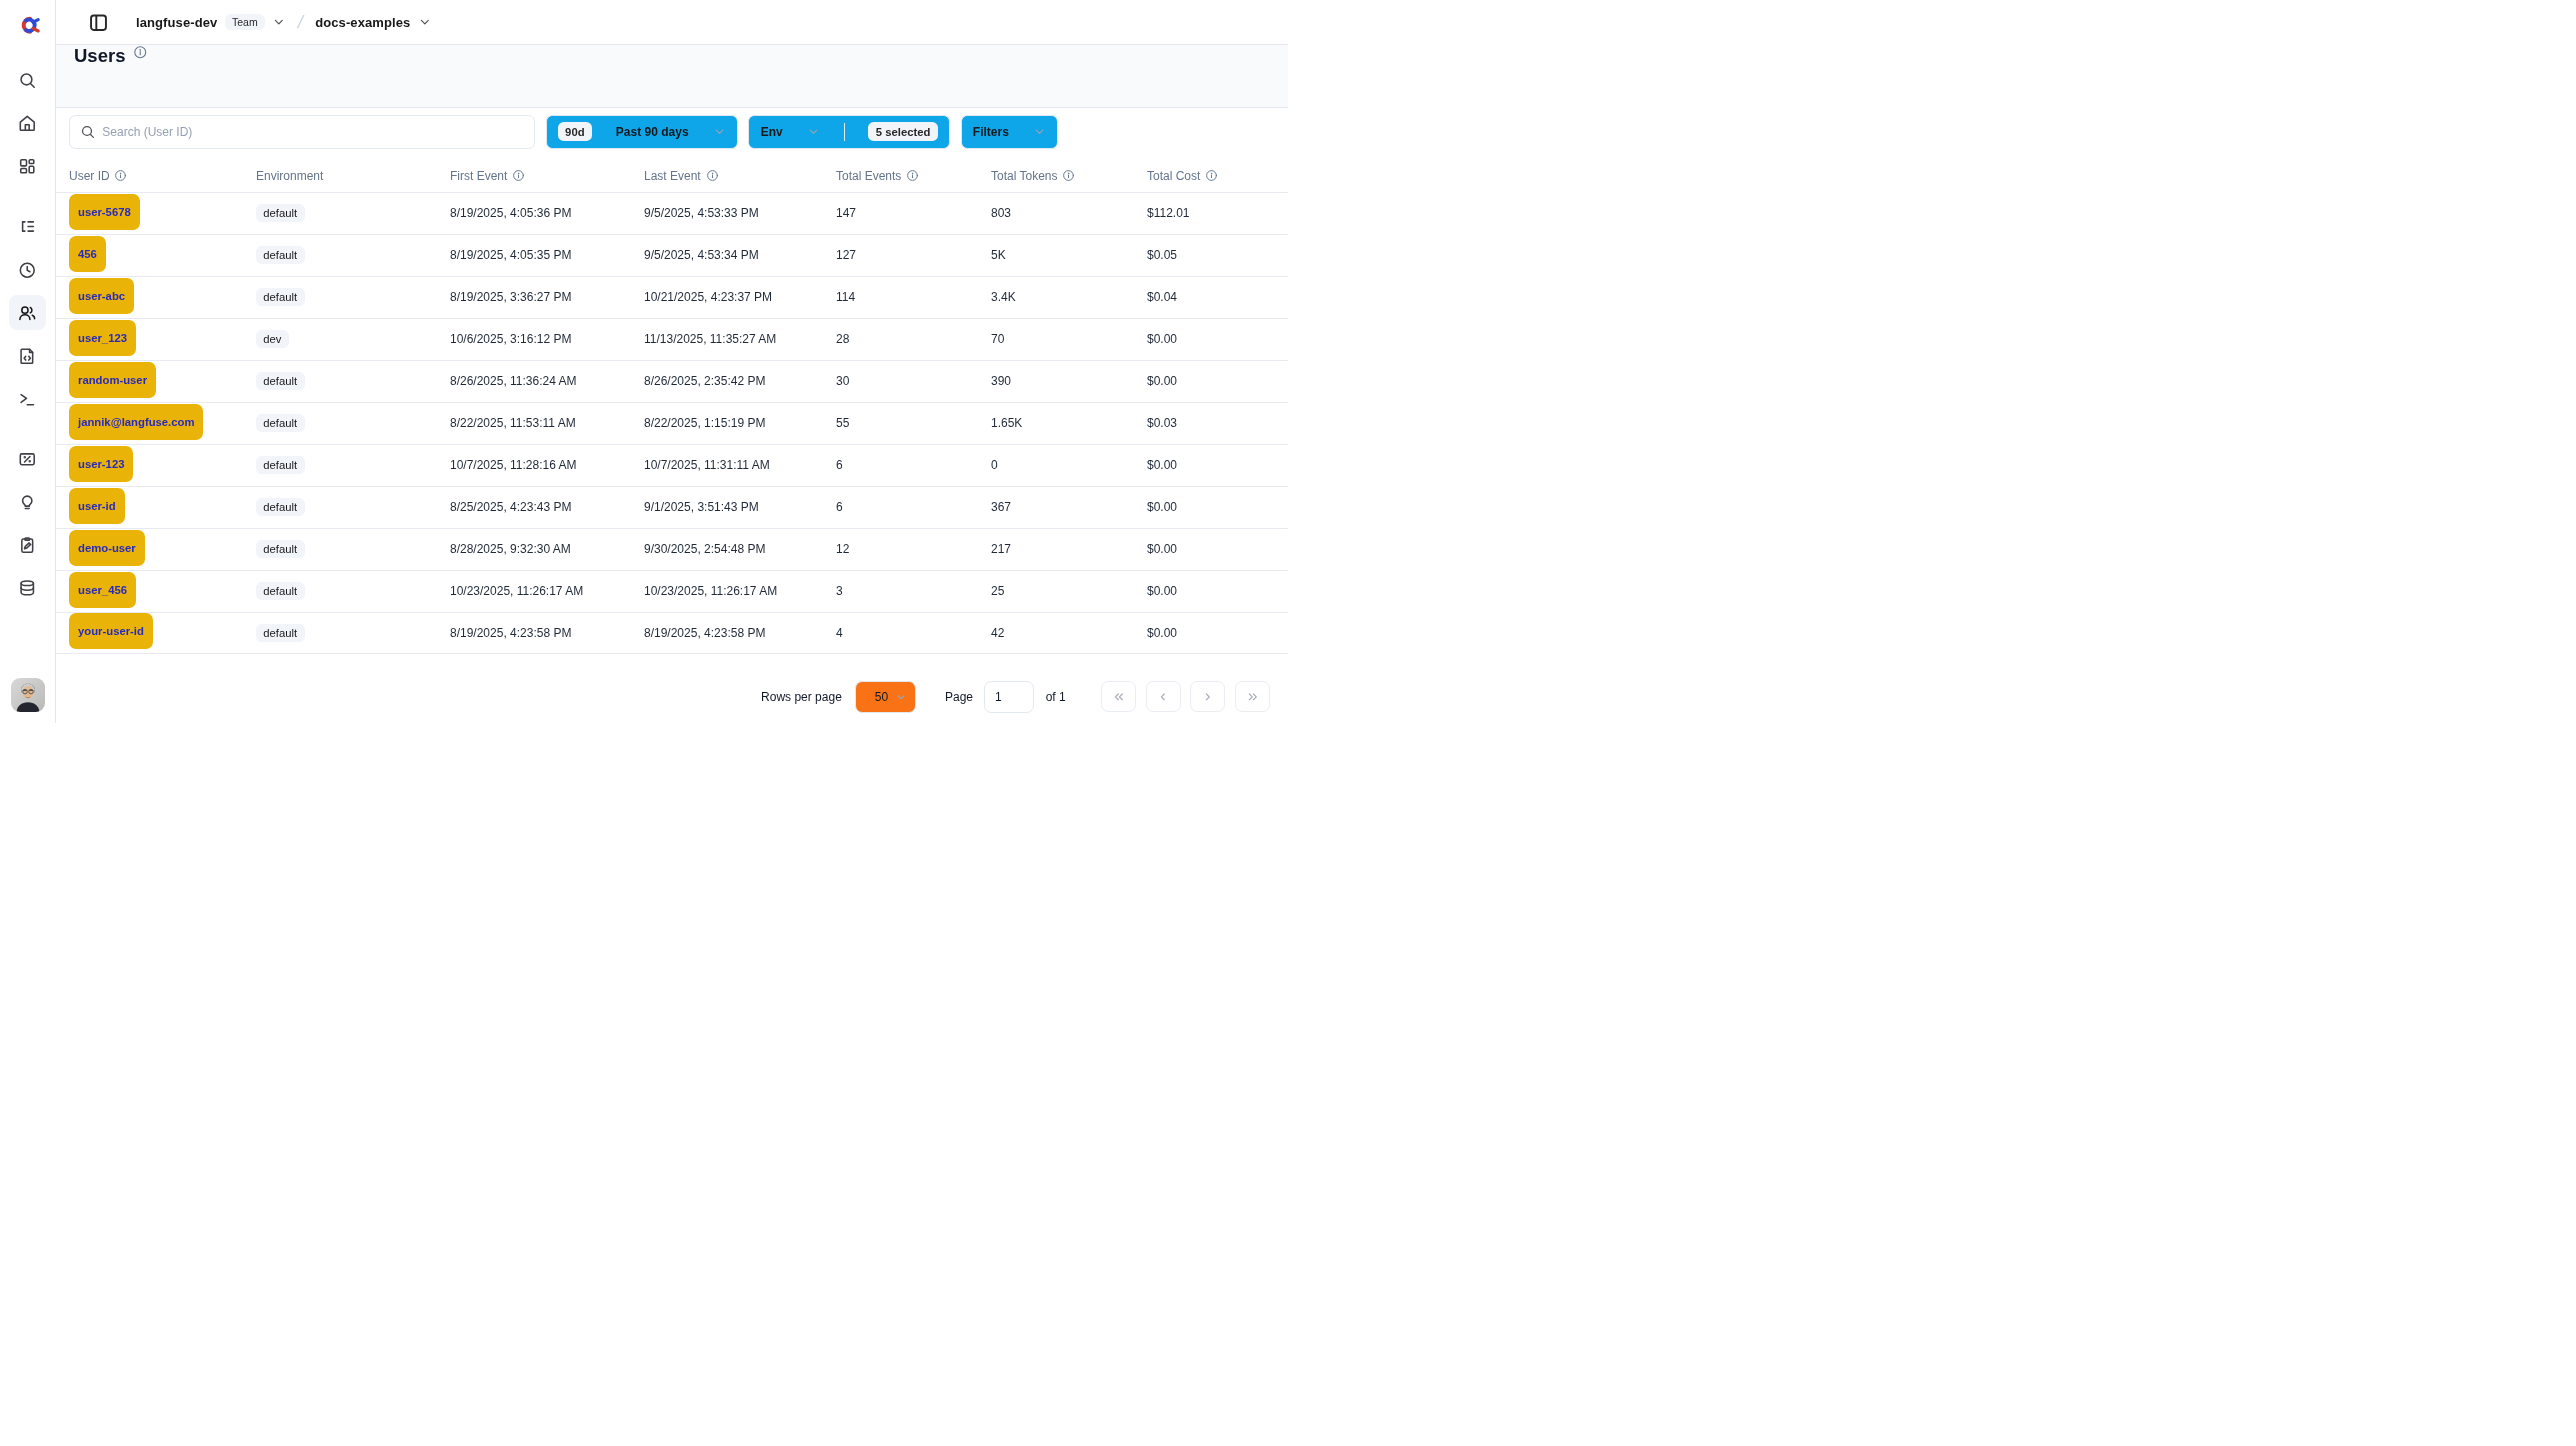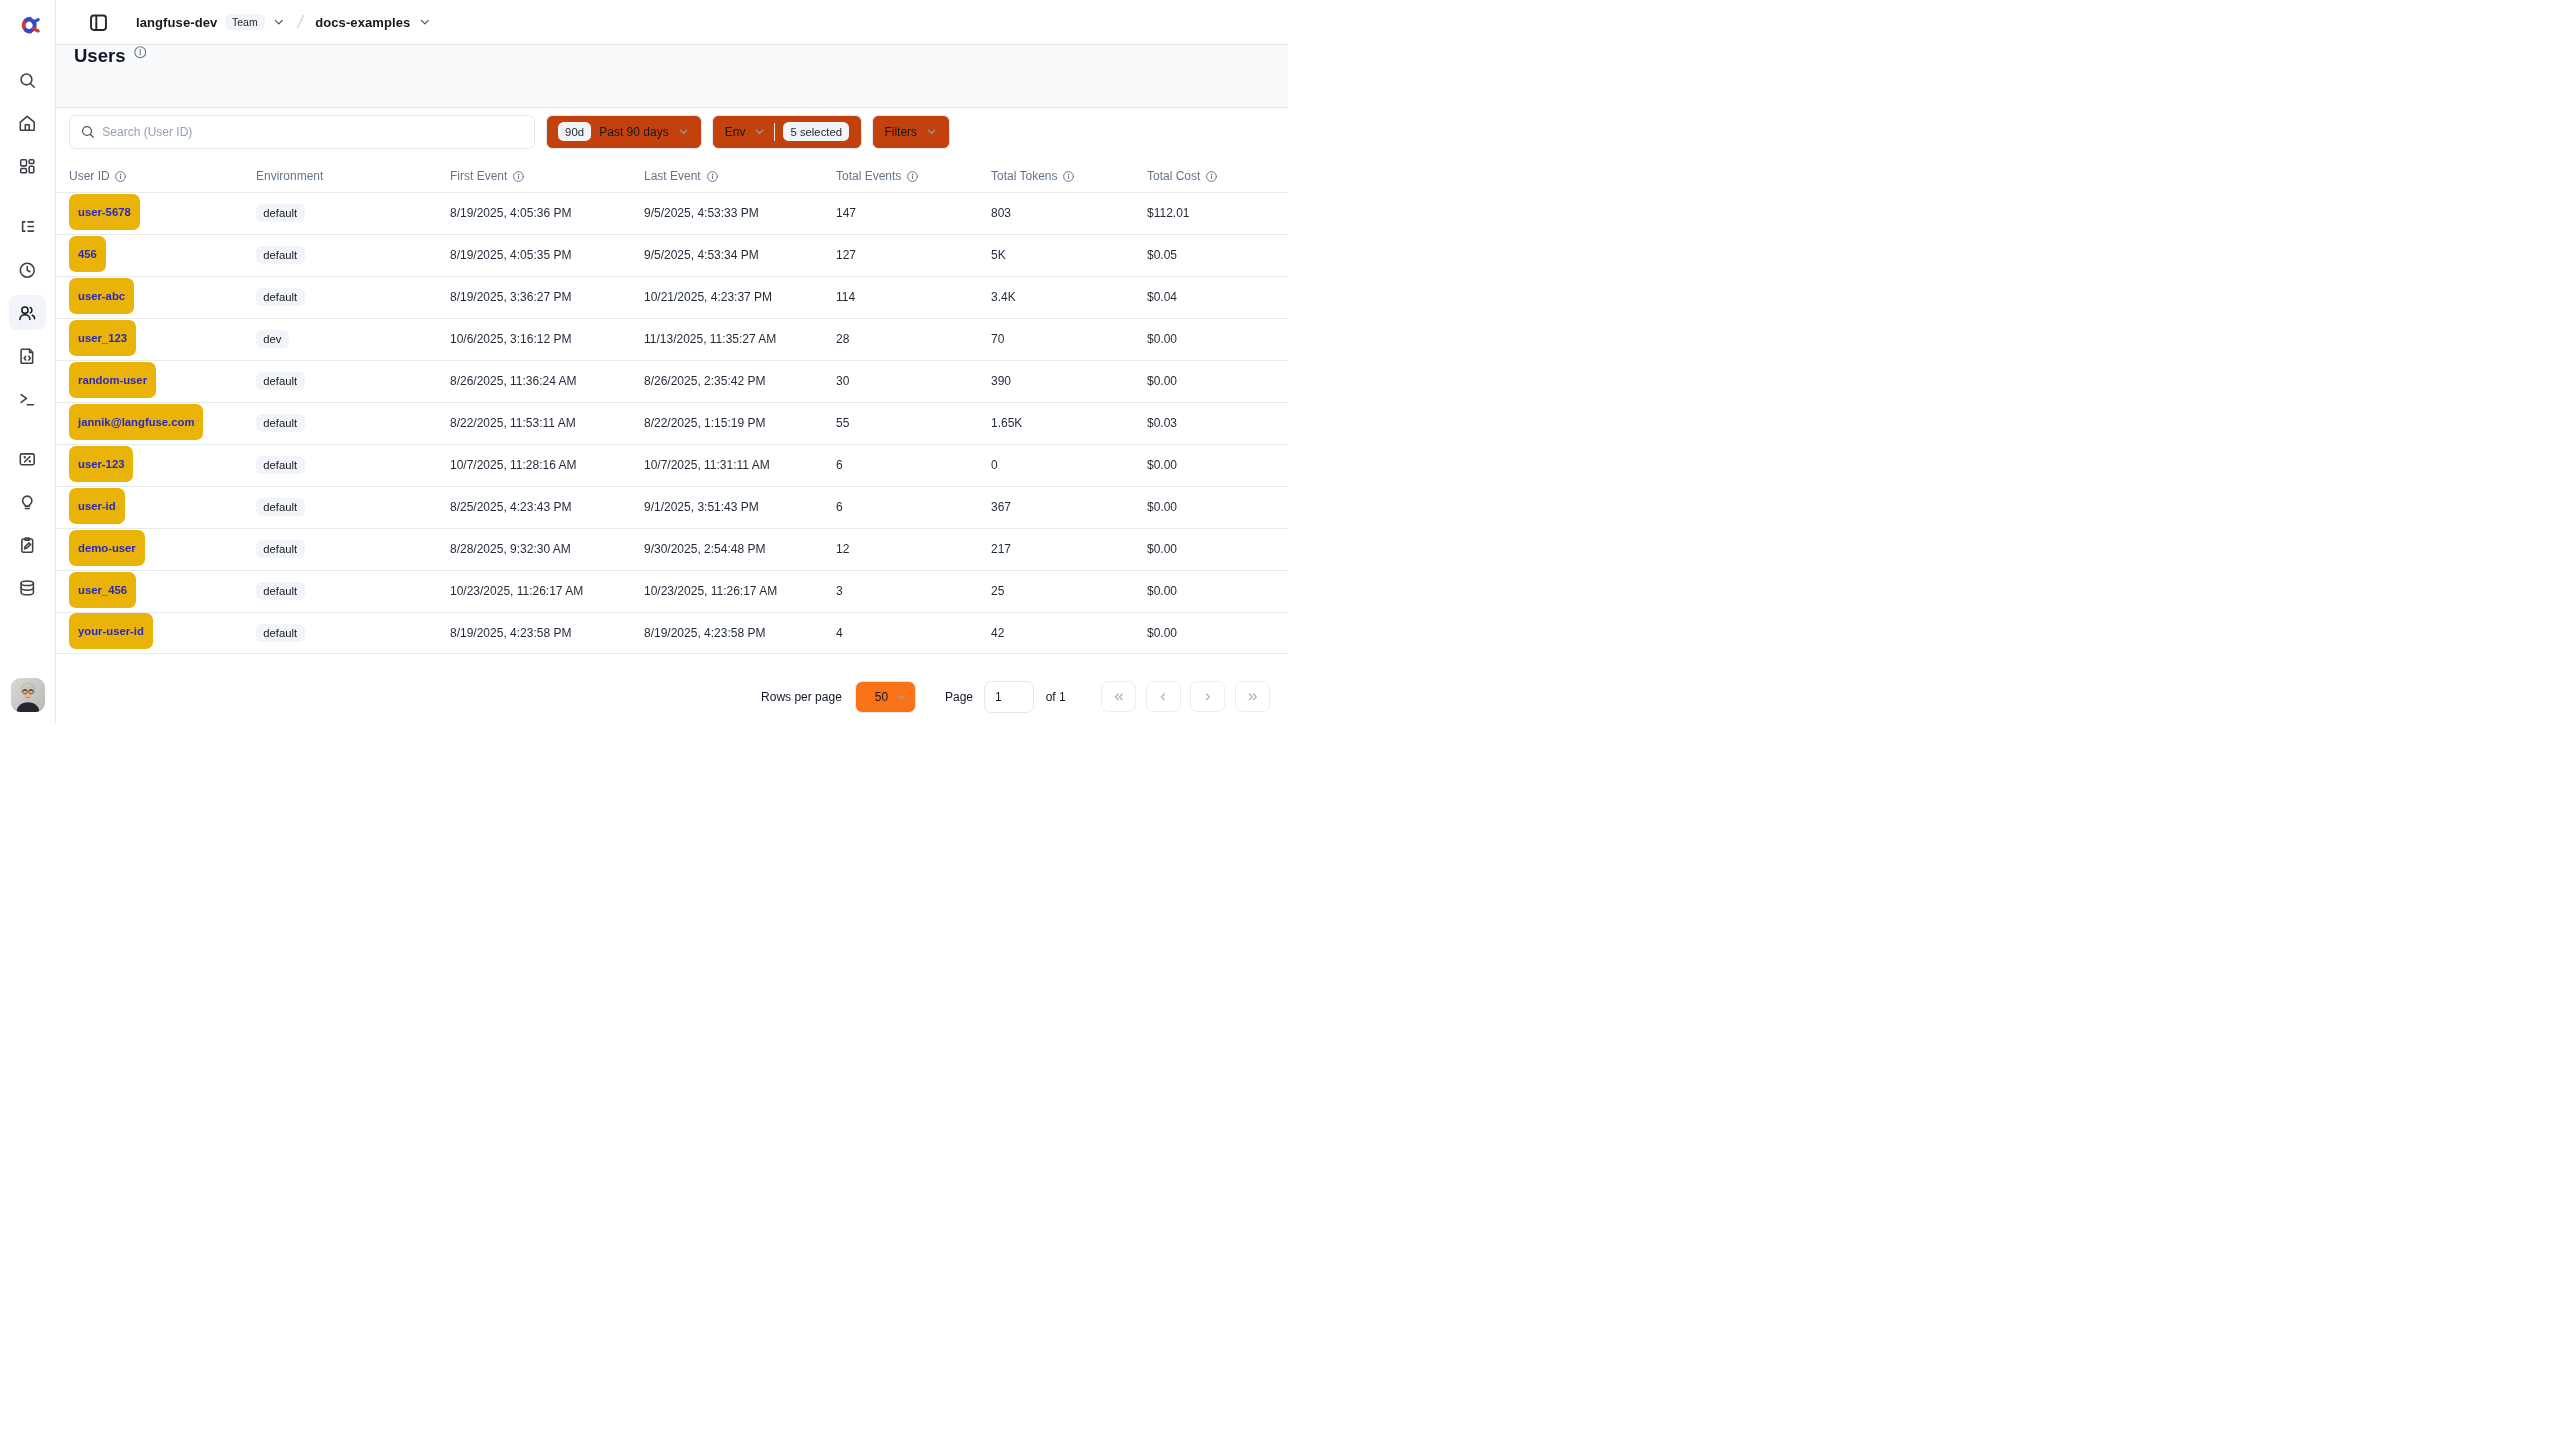--- a/index.html
+++ b/index.html
@@ -56,36 +56,36 @@
   .search-box {
     width:466px; height:34px; border:0.8px solid #e2e8f0; border-radius:6.5px;
     display:flex; align-items:center; padding:0 9.7px; gap:7.3px; background:#fff;
   }
   .search-box svg { color:#52525b; flex:0 0 auto; }
   .search-box input {
     border:0; outline:0; flex:1; font-size:12px; font-family:inherit; color:#000000; background:transparent;
   }
   .search-box input::placeholder { color:#94a0b3; }
   .tbtn {
-    height:34px; border:0.8px solid #e2e8f0; border-radius:6.5px; background:#c2410c;
-    display:flex; align-items:center; gap:8px; padding:0 11.3px; font-size:12px; color:#18181b;
-    cursor:pointer; white-space:nowrap;
+    height:34px; border:0.8px solid #e2e8f0; border-radius:6.5px; background:#0ea5e9;
+    display:flex; align-items:center; gap:24px; padding:0 11.3px; font-size:12px; color:#18181b;
+    cursor:pointer; white-space:nowrap;font-weight:bold;
   }
   .tbtn .chev { color:#9ca3af; display:flex; }
   .mini-badge { background:#f1f5f9; border-radius:5.6px; padding:3.2px 7.3px; font-size:11.3px; color:#27272a; }
   .vsep { width:0.8px; height:18px; background:#e2e8f0; }
   
   .table-wrap { flex:1; display:flex; flex-direction:column; padding:11.3px 0 0 0; min-height:0; }
   .trow {
     display:grid;
     grid-template-columns:187px 194px 194px 192px 155px 156px 1fr;
     align-items:center; padding:0 0 0 13px;
   }
   .thead { height:32px; color:#64748b; font-size:12px; font-weight:500; }
-  .th { display:flex; align-items:flex-end; gap:4.8px; }
+  .th { display:flex; align-items:flex-start; gap:4.8px; }
   .tbody-row { height:42px; border-top:0.8px solid #e7ebf1; font-size:12px; color:#1f2937; cursor:pointer; }
   .tbody-row:last-child { border-bottom:0.8px solid #e7ebf1; }
   .uid-badge {
     display:inline-block; background:#eab308; color:#2829bd; font-weight:700; font-size:11.3px;
     padding:12px 9px; border-radius:7px; cursor:pointer; max-width:169px; overflow:hidden;
     text-overflow:ellipsis; white-space:nowrap;
   }
   .env-badge {
     display:inline-block; background:#f1f5f9; color:#18181b; font-size:11.3px;
     padding:3.2px 7.3px; border-radius:5.6px;

